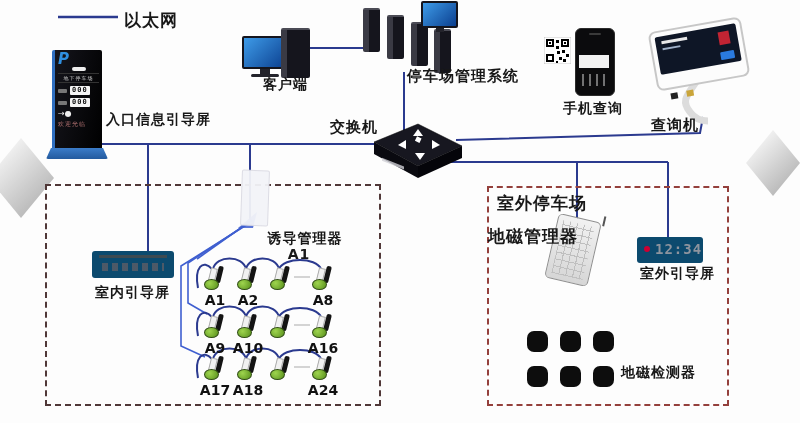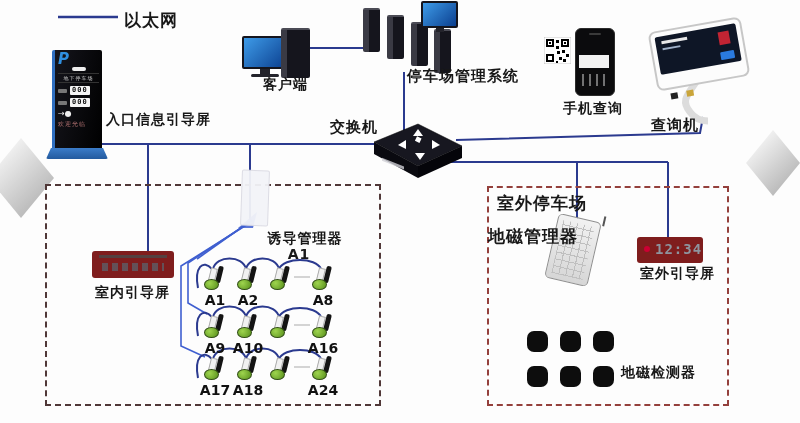--- a/index.html
+++ b/index.html
@@ -43,21 +43,21 @@
   
   .kiosk{position:absolute;left:652px;top:24px;width:94px;height:60px;background:#fcfcfc;border:2px solid #c7c7c7;border-radius:7px;transform:rotate(-10deg);box-sizing:border-box;padding:4px;}
   .kiosk .scr{position:relative;width:100%;height:38px;background:#0e1626;border-radius:2px;}
   .kiosk .t1{position:absolute;left:6px;top:5px;width:26px;height:3px;background:#e8e8e8;}
   .kiosk .t2{position:absolute;left:6px;top:12px;width:18px;height:2px;background:#9fb0c8;}
   .kiosk .red{position:absolute;right:8px;top:6px;width:11px;height:13px;background:#c22433;}
   .kiosk .blue{position:absolute;right:6px;bottom:4px;width:14px;height:8px;background:#2a7ade;border-radius:1px;}
   .kiosk .m1{position:absolute;left:10px;bottom:-12px;width:7px;height:6px;background:#222;}
   .kiosk .m2{position:absolute;left:26px;bottom:-12px;width:7px;height:6px;background:#caa53a;}
   
-  .led{position:absolute;background:#7f1d1d;border-radius:3px;box-sizing:border-box;}
+  .led{position:absolute;background:#0c4a6e;border-radius:3px;box-sizing:border-box;}
   .led .faint1{position:absolute;left:8%;top:15%;width:84%;height:3px;background:#4a4a4a;opacity:.8;}
   .led .faint2{position:absolute;left:12%;top:45%;width:76%;height:8px;background:
      repeating-linear-gradient(90deg,#5d5d66 0 6px,transparent 6px 10px);opacity:.8;}
   .led .reddot{position:absolute;left:7px;top:9px;width:6px;height:6px;background:#c03;border-radius:50%;}
   .led .digits{position:absolute;left:18px;top:4px;font-family:"DejaVu Sans Mono",monospace;font-size:14px;color:#8e949e;letter-spacing:1px;font-weight:bold;}
   
   .gmgr{position:absolute;left:241px;top:170px;width:26px;height:54px;background:rgba(242,243,248,.95);border:1px solid #dcdce4;border-radius:2px;transform:rotate(2deg);}
   
   .magmgr{position:absolute;left:551px;top:217px;width:42px;height:64px;background:linear-gradient(#f2f2f2,#d6d6d6);border:1.5px solid #8f8f8f;border-radius:5px;transform:rotate(13deg);}
   .magmgr .grid{position:absolute;inset:5px;background:

